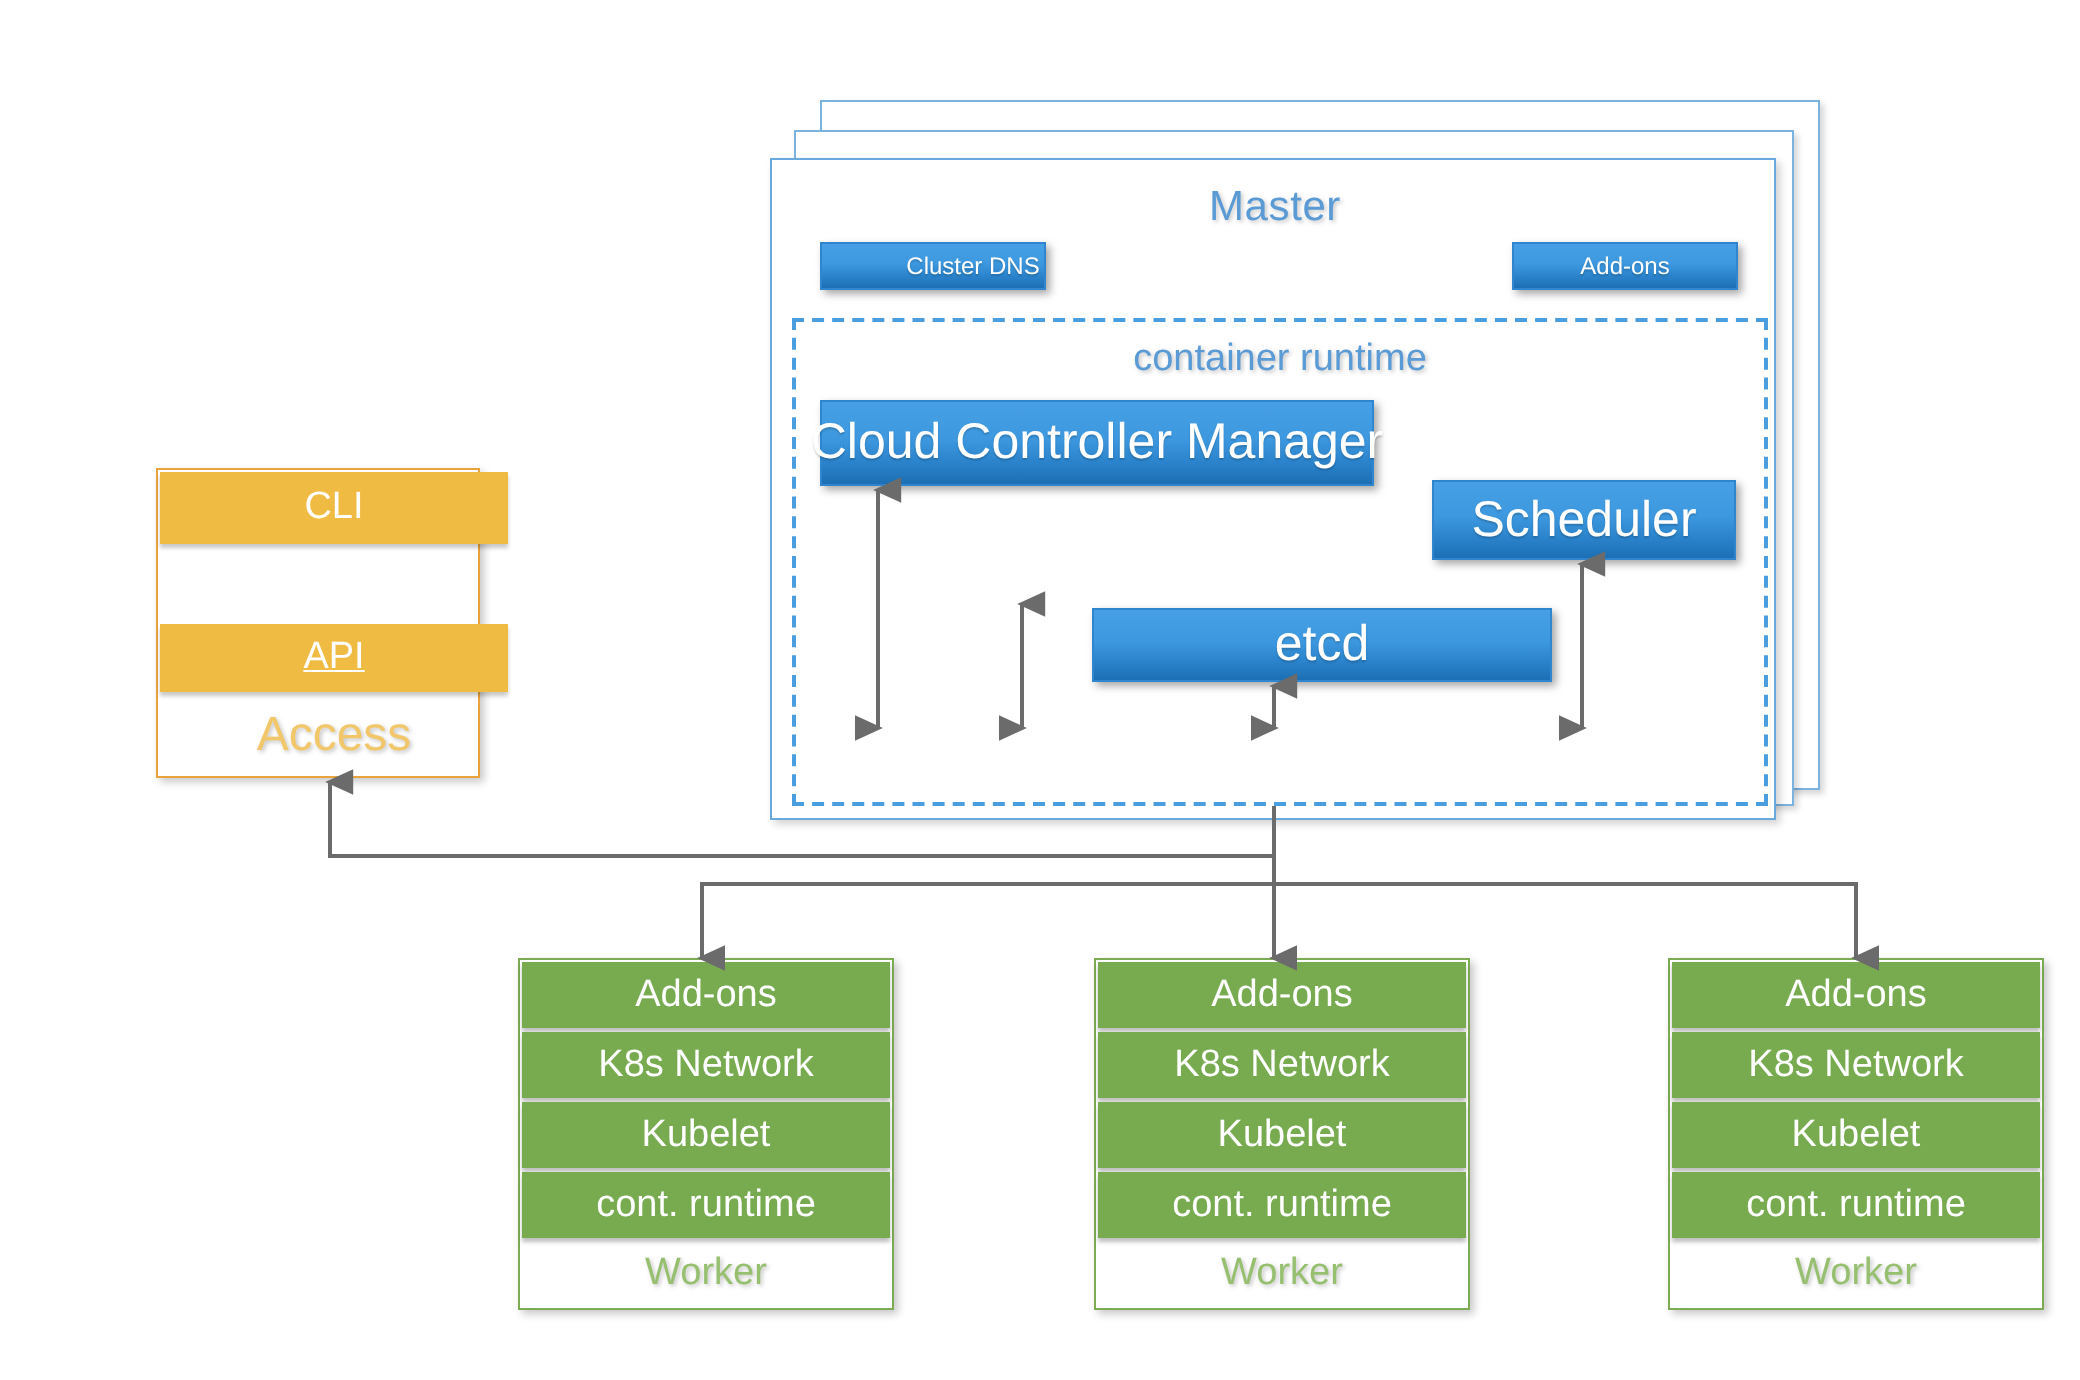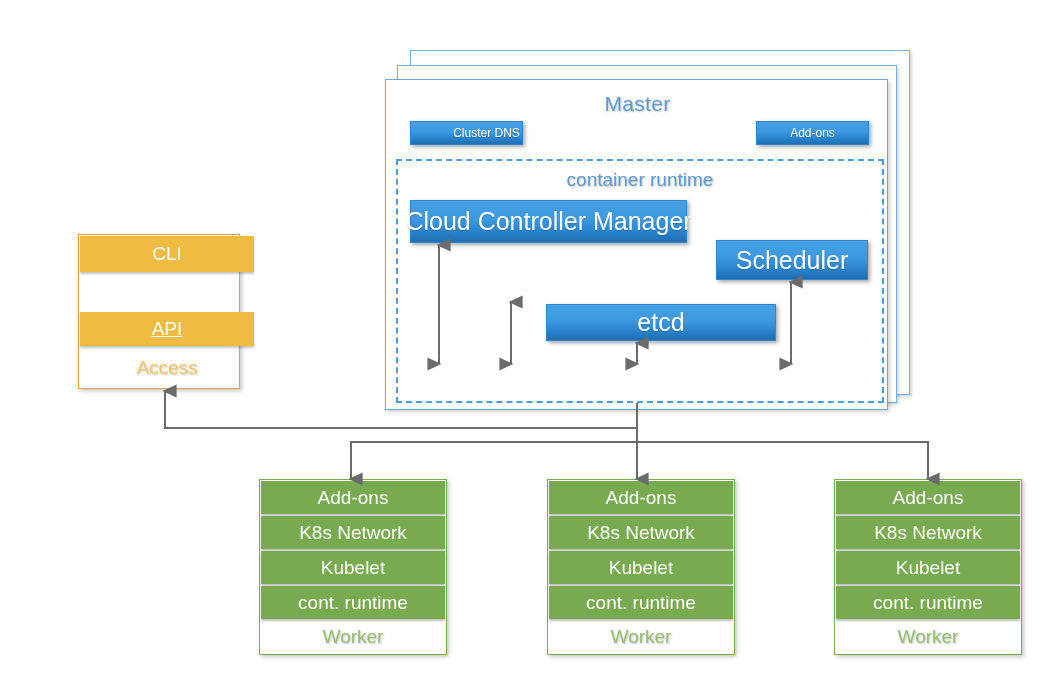--- a/index.html
+++ b/index.html
@@ -75,21 +75,21 @@
     box-shadow: 2px 2px 4px rgba(0,0,0,0.22);
   }
   .orange-row {
     background: #f0bb42;
     color: #ffffff;
     font-size: 19px;
     box-shadow: 0 2px 2px rgba(0,0,0,0.22);
   }
   .access-label {
     color: #f2c76a;
-    font-size: 19px;
+    font-size: 24px;
     text-shadow: 1px 1px 2px rgba(170,170,170,0.7);
   }
 
   
   .worker-frame {
     border: 1px solid #7bab52;
     background: #ffffff;
     box-shadow: 2px 2px 4px rgba(0,0,0,0.22);
   }
   .green-row {

